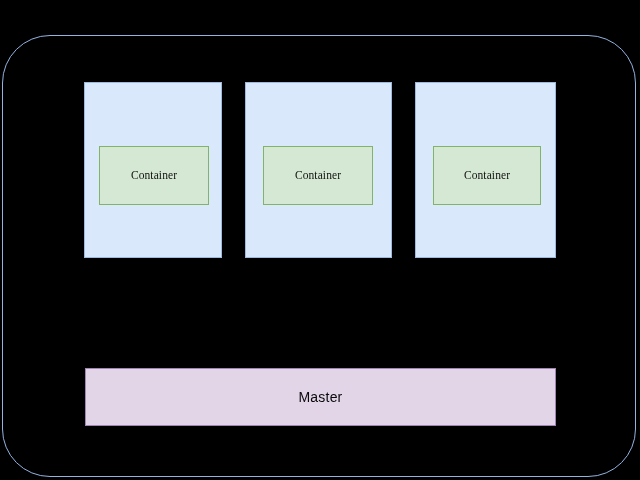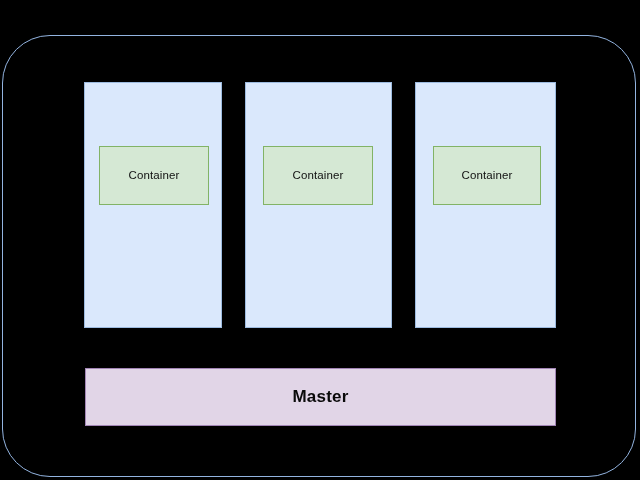--- a/index.html
+++ b/index.html
@@ -30,21 +30,22 @@
     border-radius: 48px;
   }
 
   
   .node-column {
     position: absolute;
     box-sizing: border-box;
     background: #dae8fc;
     border: 1.6px solid #9dbbe0;
     top: 82px;
-    height: 246px;
+    height: 176px;
+    font-family: Liberation Serif, serif;
   }
   .node-column.n1 { left: 84px;  width: 138px; }
   .node-column.n2 { left: 245px; width: 147px; }
   .node-column.n3 { left: 415px; width: 141px; }
 
   
   .container-box {
     position: absolute;
     box-sizing: border-box;
     background: #d5e8d4;
@@ -75,22 +76,22 @@
     top: 368px;
     width: 471px;
     height: 58px;
     background: #e1d5e7;
     border: 1.4px solid #a285b5;
     display: flex;
     align-items: center;
     justify-content: center;
   }
   .master-label {
-    font-size: 17px;
-    font-weight: bold;
+    font-size: 14px;
+    font-weight: normal;
     color: #0a0a0a;
     letter-spacing: 0.2px;
     white-space: nowrap;
   }
 </style>
 </head>
 <body>
 
 <div id="canvas">
 

